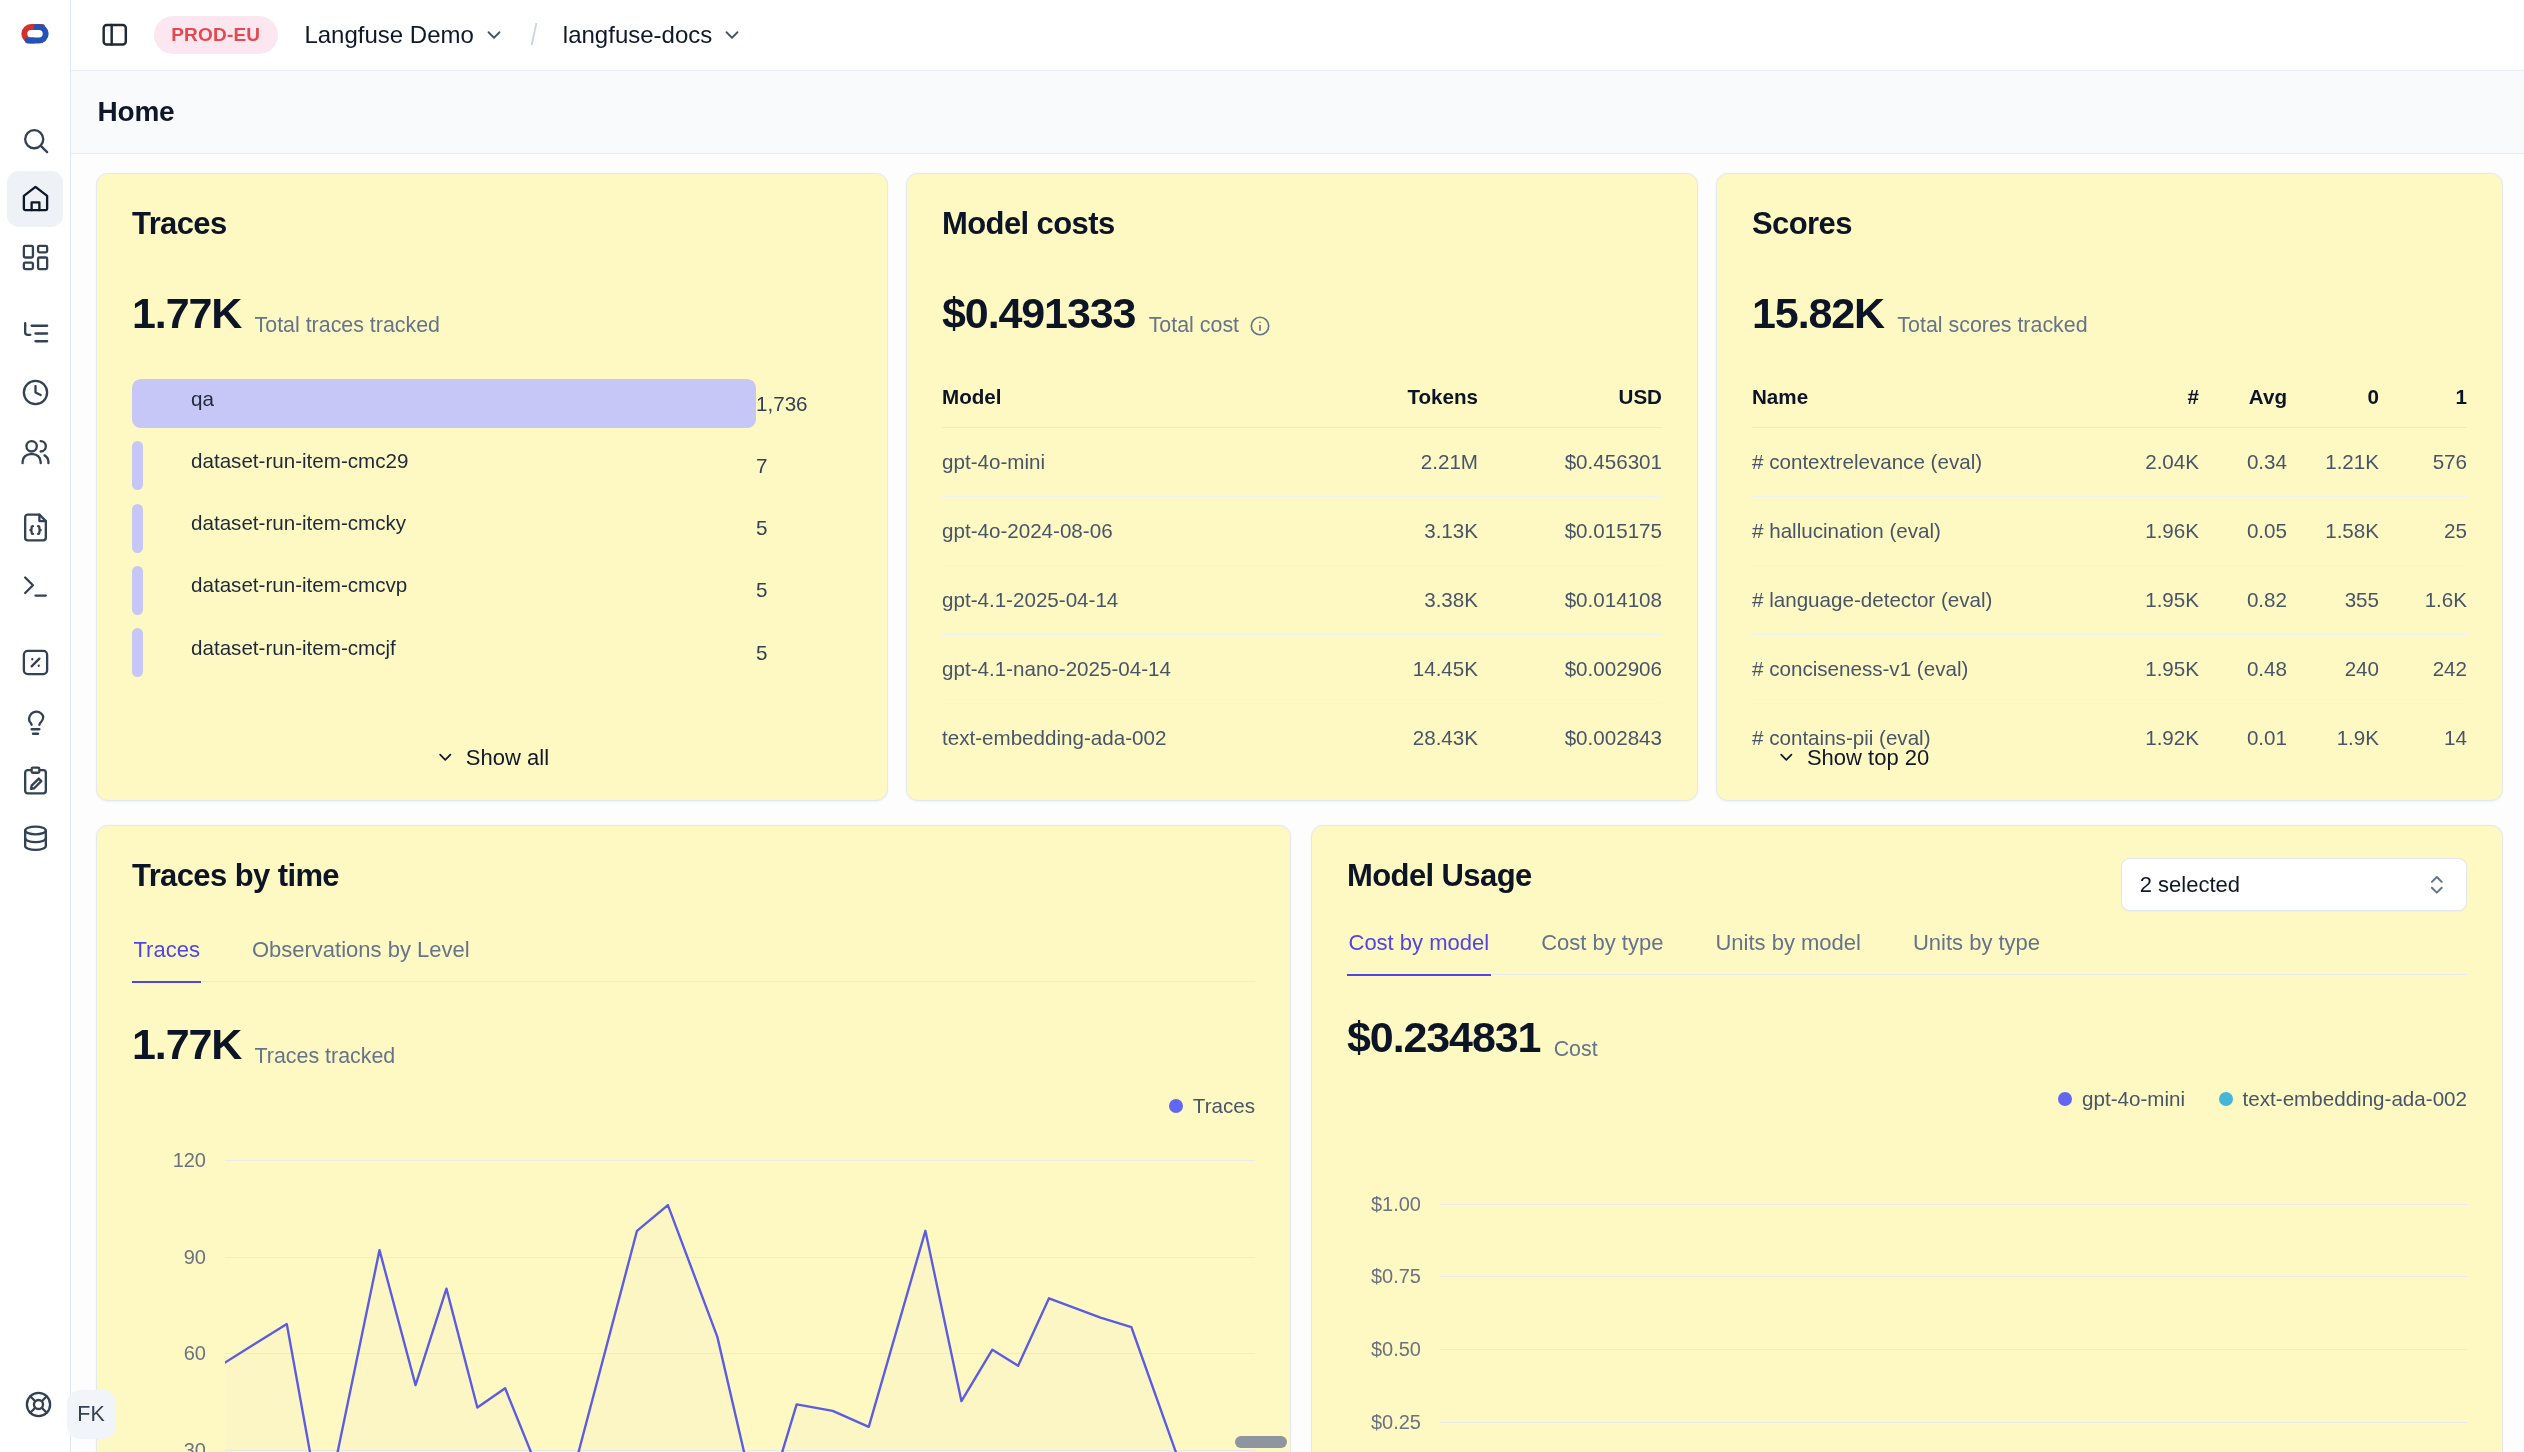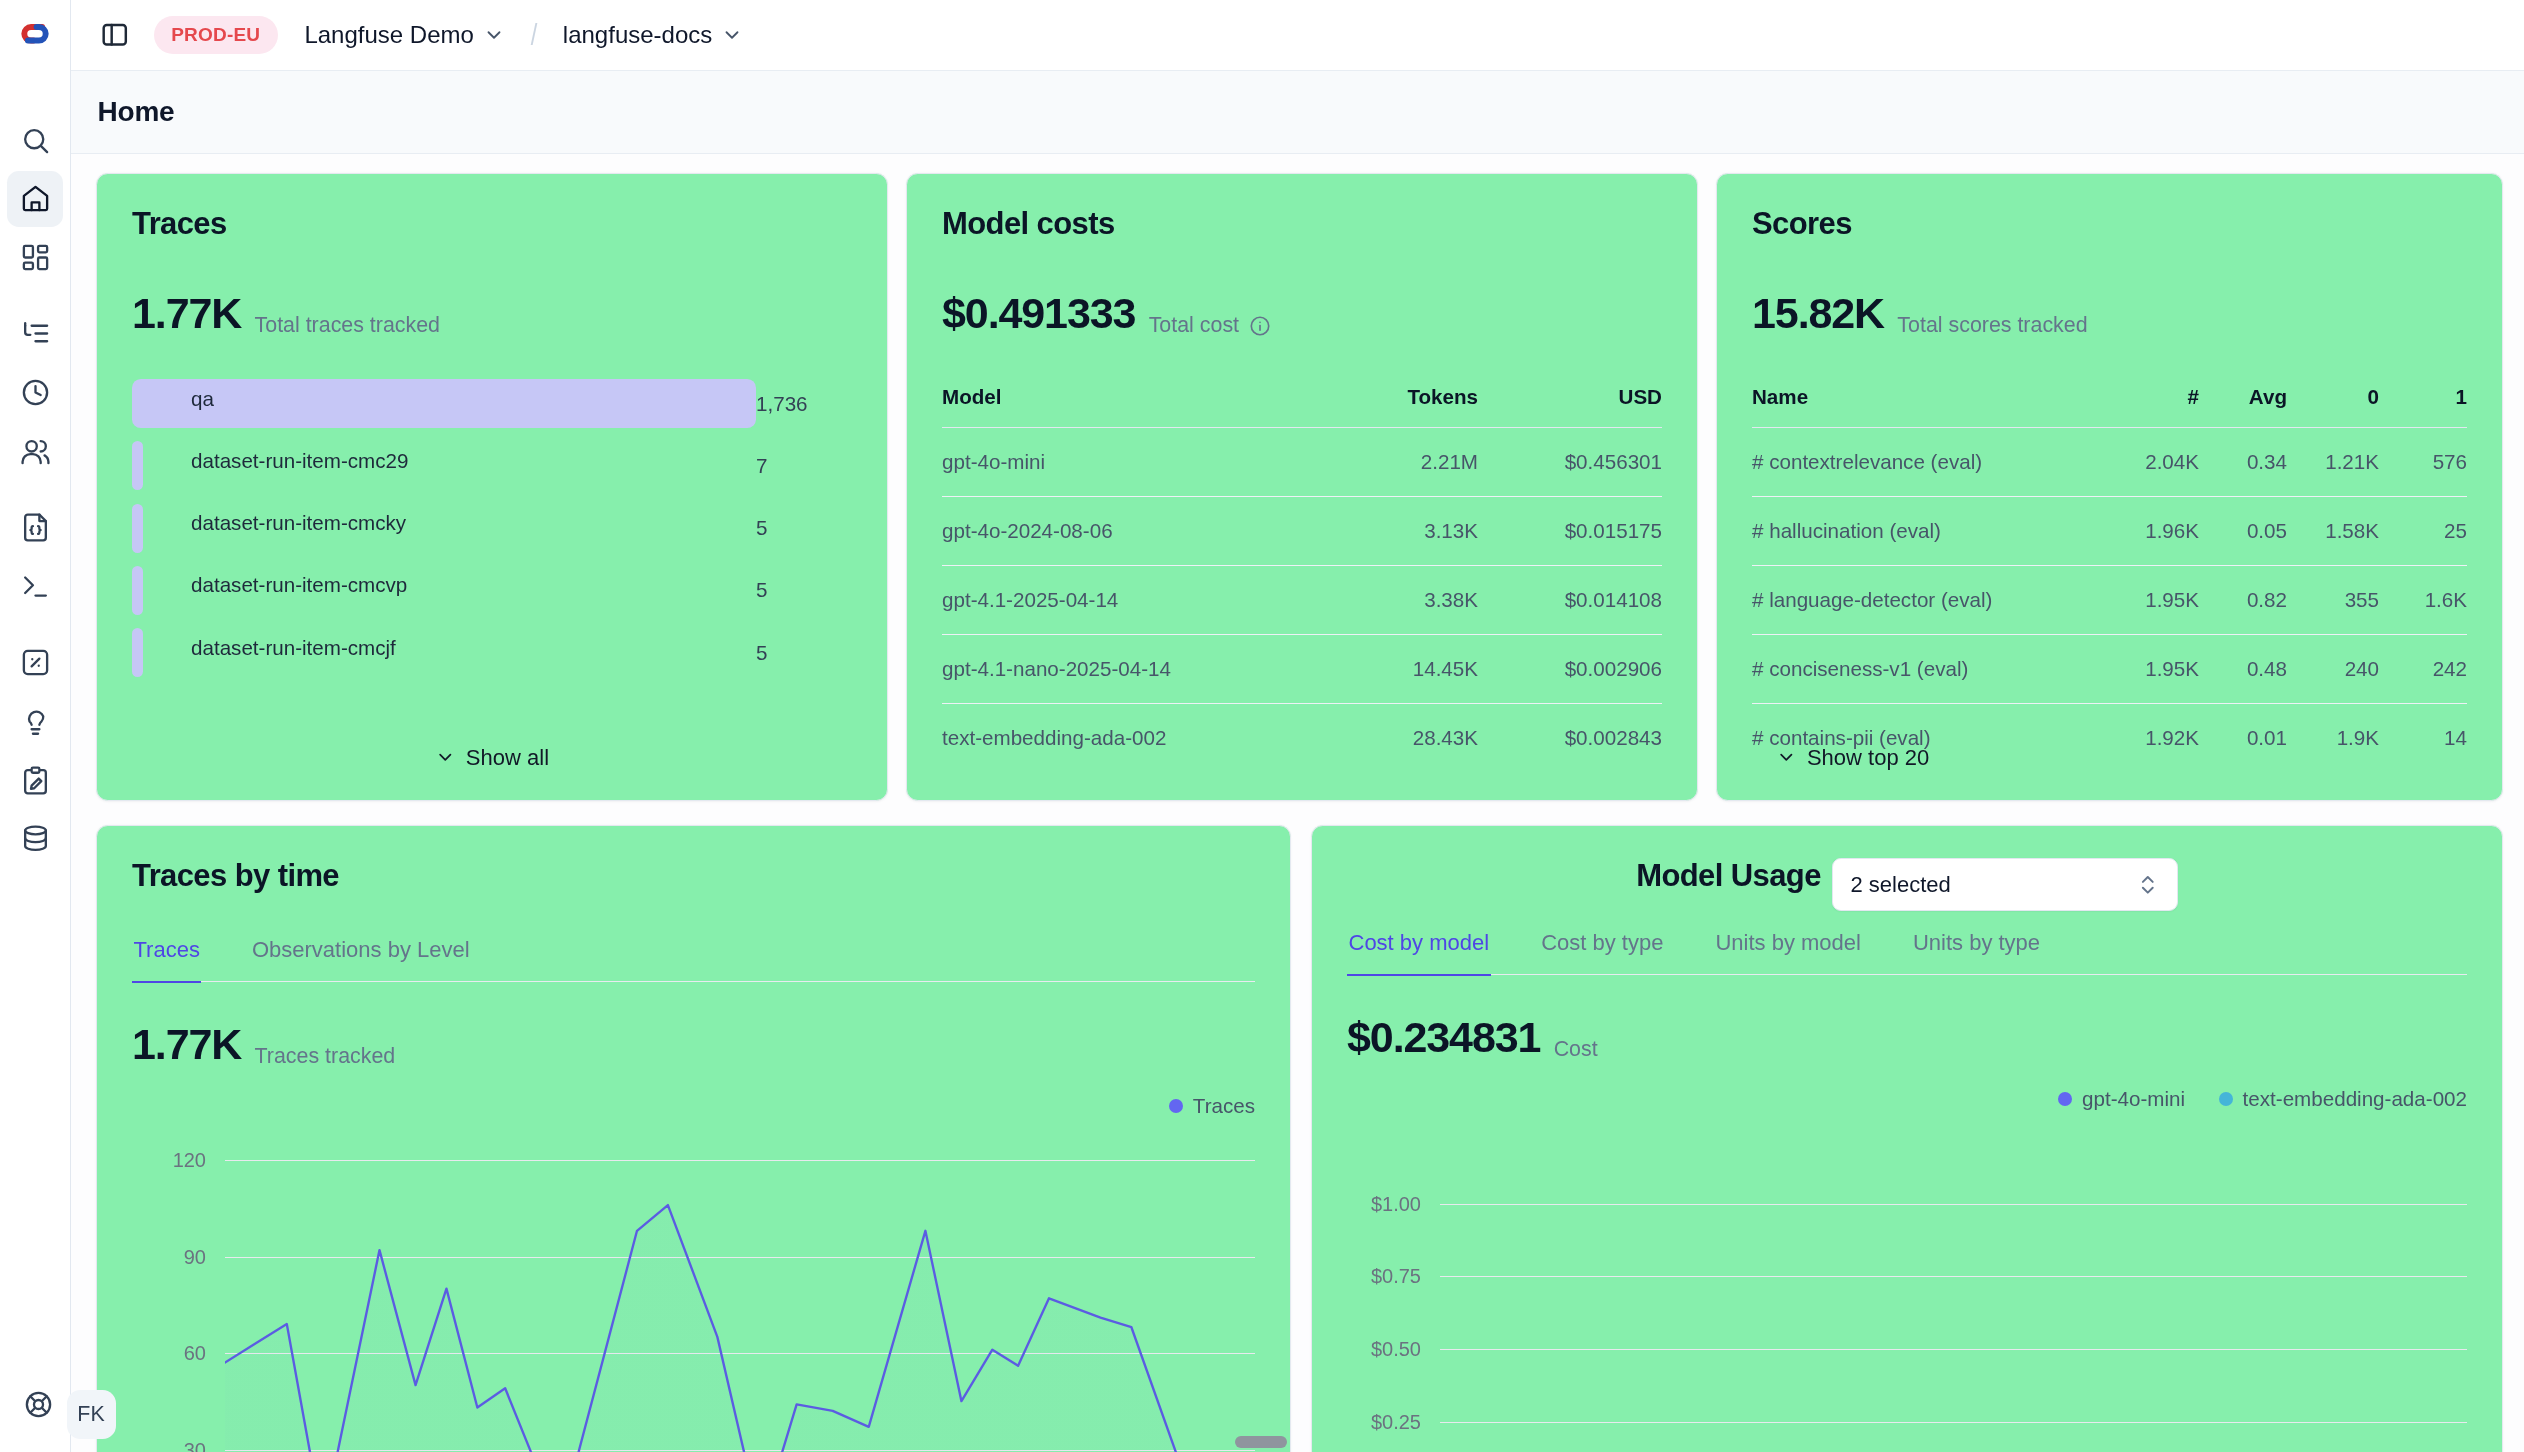--- a/index.html
+++ b/index.html
@@ -33,21 +33,21 @@
   .crumb svg { width:22px; height:22px; color:#475569; margin-left:8.8px; }
   .crumb-slash { margin-left:25px; color:#cbd5e1; font-size:29.5px; font-weight:300; transform:scaleX(.8); }
   .crumb-slash + .crumb { margin-left:25px; }
 
   
   .page-header { position:absolute; left:71px; right:0; top:71px; height:83px; background:#f8fafc;
     border-bottom:0.7px solid #e8edf3; display:flex; align-items:center; padding:0 26.5px; }
   .page-title { font-size:28px; font-weight:600; letter-spacing:-0.2px; }
 
   
-  .card { position:absolute; background:#86efac; border:0.7px solid #e4e9f0; border-radius:11.8px;
+  .card { position:absolute; background:#fef9c3; border:0.7px solid #e4e9f0; border-radius:11.8px;
     box-shadow:0 0.7px 2.2px rgba(16,24,40,.05); padding:32px 35px; }
   .card-title { font-size:31px; font-weight:700; letter-spacing:-0.6px; color:#0b1526; }
   .stat { display:flex; align-items:flex-end; margin-top:47px; }
   .stat-number { font-size:43px; font-weight:700; letter-spacing:-1.1px; color:#0b1526; }
   .stat-sub { font-size:21.4px; color:#64748b; margin-left:13.3px; }
   .stat-sub-row { display:flex; align-items:center; margin-left:13.3px; gap:10.3px; color:#64748b; }
   .info-ic { width:22px; height:22px; color:#64748b; cursor:pointer; }
 
   #card-traces { left:96px; top:173px; width:792px; height:628px; }
   #card-costs  { left:906px; top:173px; width:792px; height:628px; }
@@ -96,21 +96,21 @@
   .gl { position:absolute; left:0; right:0; height:29.5px; margin-top:-14.7px; display:flex; align-items:center; }
   .gl-label { width:93px; padding-right:19px; text-align:right; font-size:20px; color:#6b7280; }
   .gl-line { flex:1; border-top:1.5px solid #e8eaee; }
   #tbt-svg { position:absolute; left:93px; top:0; width:calc(100% - 93px); height:346px; }
 
   .select-box { width:346px; height:53px; border:0.7px solid #e2e8f0; border-radius:8.8px; background:#fff;
     display:flex; align-items:center; padding:0 17.7px; font-size:22px; color:#0f172a; cursor:pointer;
     box-shadow:0 0.7px 1.5px rgba(16,24,40,.04); }
   .select-box .grow { flex:1; }
   .select-box svg { width:23.6px; height:23.6px; color:#64748b; }
-  .title-row { display:flex; align-items:flex-start; justify-content:center;gap:11px; }
+  .title-row { display:flex; align-items:flex-start; justify-content:space-between;gap:11px; }
 
   .scrollbar-thumb { position:absolute; left:1235px; top:1436px; width:52px; height:11.8px; border-radius:5.9px;
     background:#8f959e; z-index:40; cursor:pointer; }
 </style>
 </head>
 <body>
 
 <div class="page">
 
   <nav class="sidebar">

